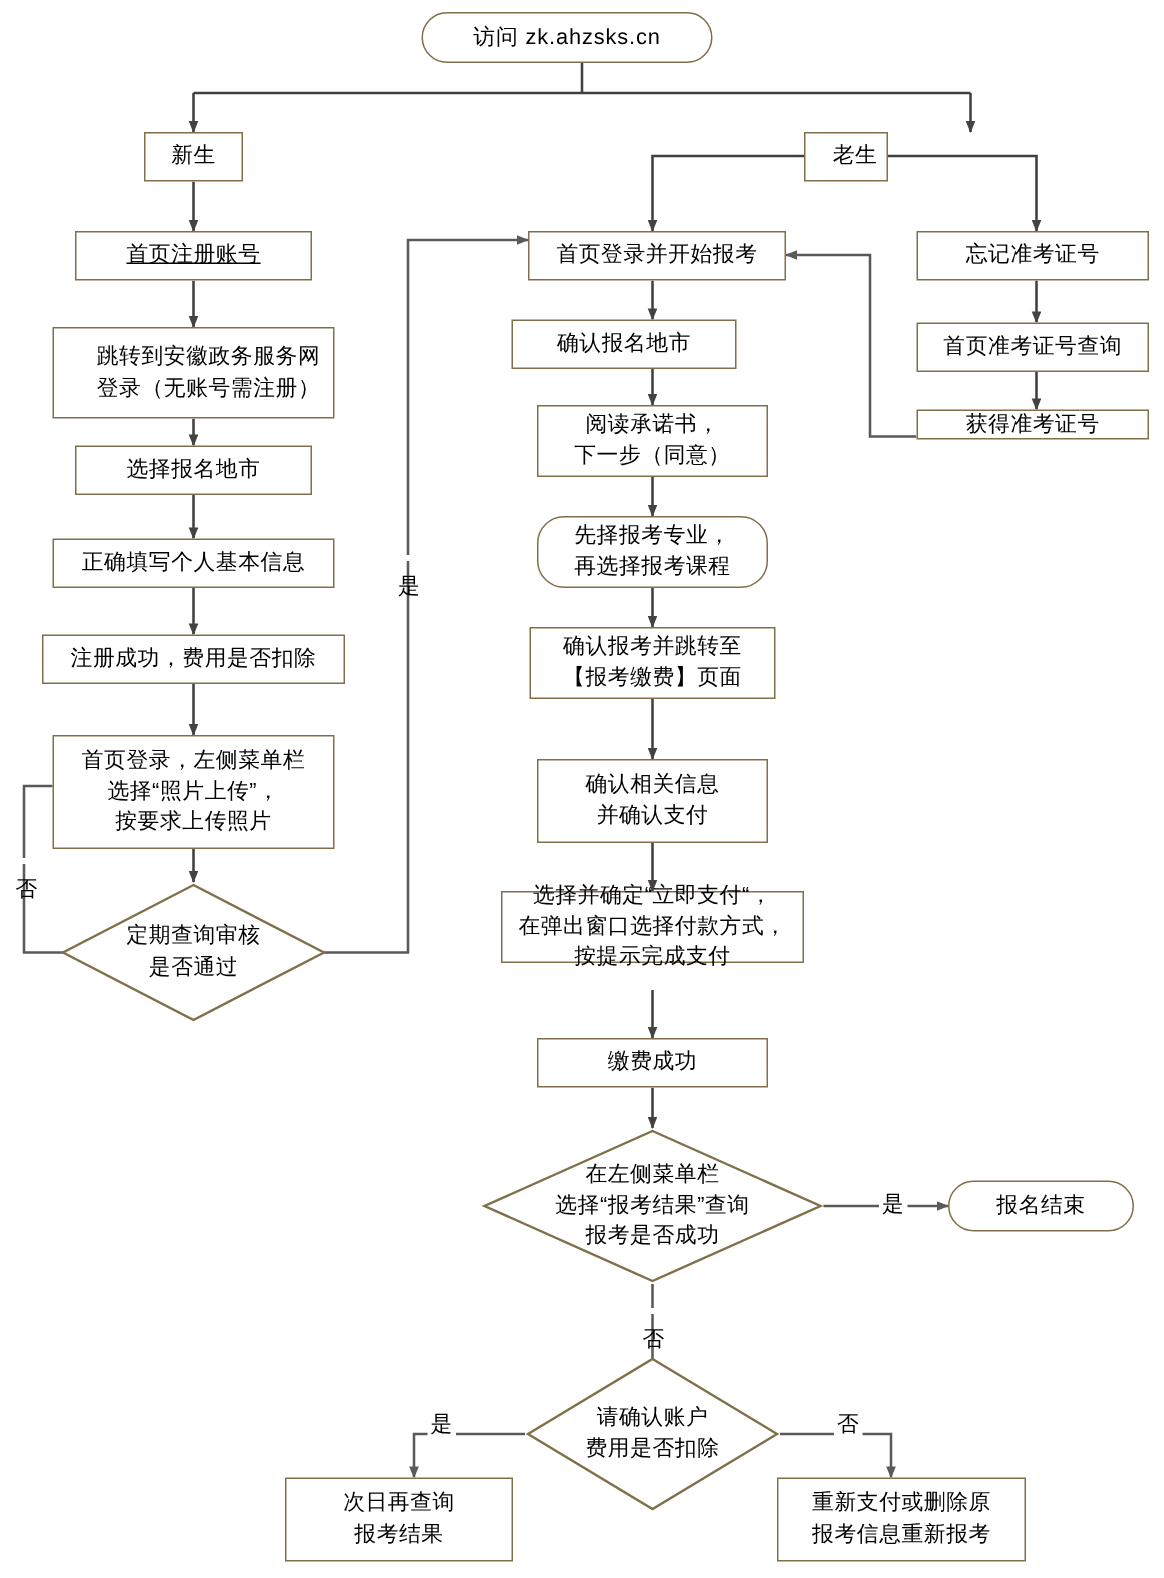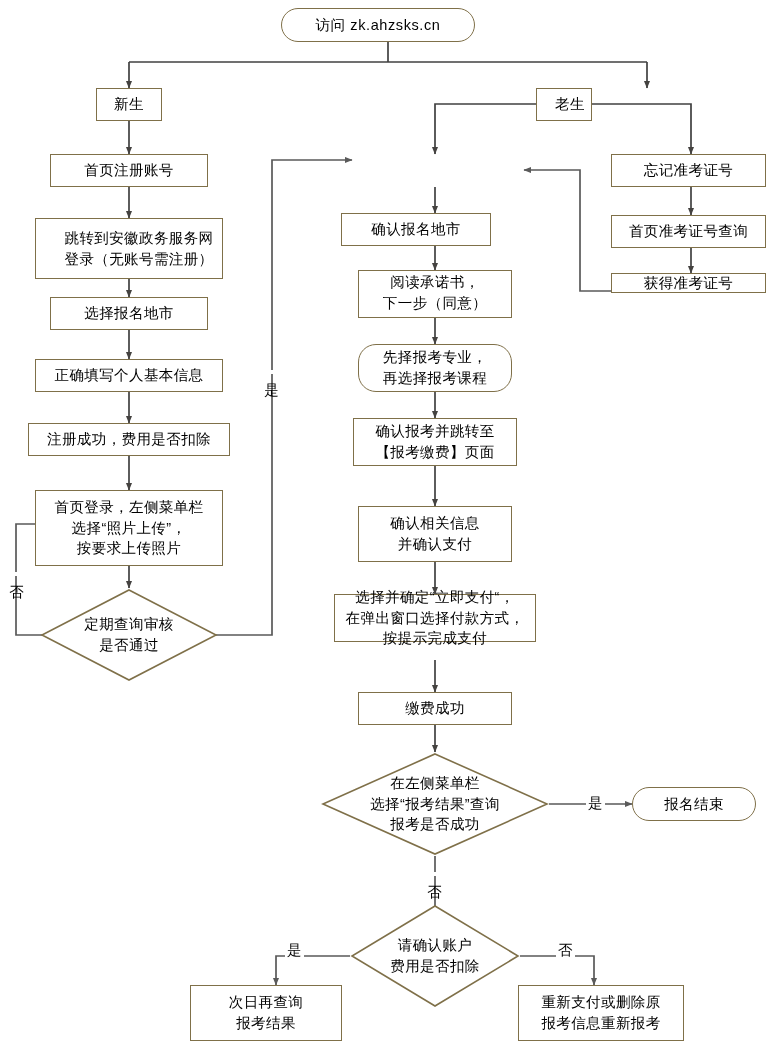--- a/index.html
+++ b/index.html
@@ -139,21 +139,21 @@
       <path d="M520,956 L594,956 L594,985" marker-end="url(#ahg)"></path>
     </g>
   </svg>
 
   <div class="node term url" style="left:281px;top:8px;width:194px;height:34px;">访问 zk.ahzsks.cn</div>
 
   <div class="node" style="left:96px;top:88px;width:66px;height:33px;">新生</div>
 
   <div class="node" style="left:536px;top:88px;width:56px;height:33px;padding-left:12px;">老生</div>
 
-  <div class="node" style="left:50px;top:154px;width:158px;height:33px;">首页注册账号</div>
+  <div class="node" style="left:50px;top:154px;width:158px;height:33px;text-decoration:underline;">首页注册账号</div>
 
   <div class="node" style="left:35px;top:218px;width:188px;height:61px;padding-left:20px;">跳转到安徽政务服务网
 登录（无账号需注册）</div>
 
   <div class="node" style="left:50px;top:297px;width:158px;height:33px;">选择报名地市</div>
 
   <div class="node" style="left:35px;top:359px;width:188px;height:33px;">正确填写个人基本信息</div>
 
   <div class="node" style="left:28px;top:423px;width:202px;height:33px;">注册成功，费用是否扣除</div>
 
@@ -162,24 +162,25 @@
 按要求上传照片</div>
 
   <div class="diamond" style="left:40px;top:588px;width:178px;height:94px;">
     <svg width="178" height="94" viewBox="0 0 178 94">
       <polygon points="89,2 176,47 89,92 2,47" fill="#ffffff" stroke="#7f7049" stroke-width="1.6"></polygon>
     </svg>
     <div class="dlabel">定期查询审核
 是否通过</div>
   </div>
 
+  <div class="node" style="left:352px;top:154px;width:172px;height:33px;">首页登录并开始报考</div>
 
   <div class="node" style="left:341px;top:213px;width:150px;height:33px;">确认报名地市</div>
 
-  <div class="node" style="left:358px;top:270px;width:154px;height:48px;font-family:Liberation Mono, monospace;">阅读承诺书，
+  <div class="node" style="left:358px;top:270px;width:154px;height:48px;">阅读承诺书，
 下一步（同意）</div>
 
   <div class="node" style="left:358px;top:344px;width:154px;height:48px;border-radius:18px;">先择报考专业，
 再选择报考课程</div>
 
   <div class="node" style="left:353px;top:418px;width:164px;height:48px;">确认报考并跳转至
 【报考缴费】页面</div>
 
   <div class="node" style="left:358px;top:506px;width:154px;height:56px;">确认相关信息
 并确认支付</div>

